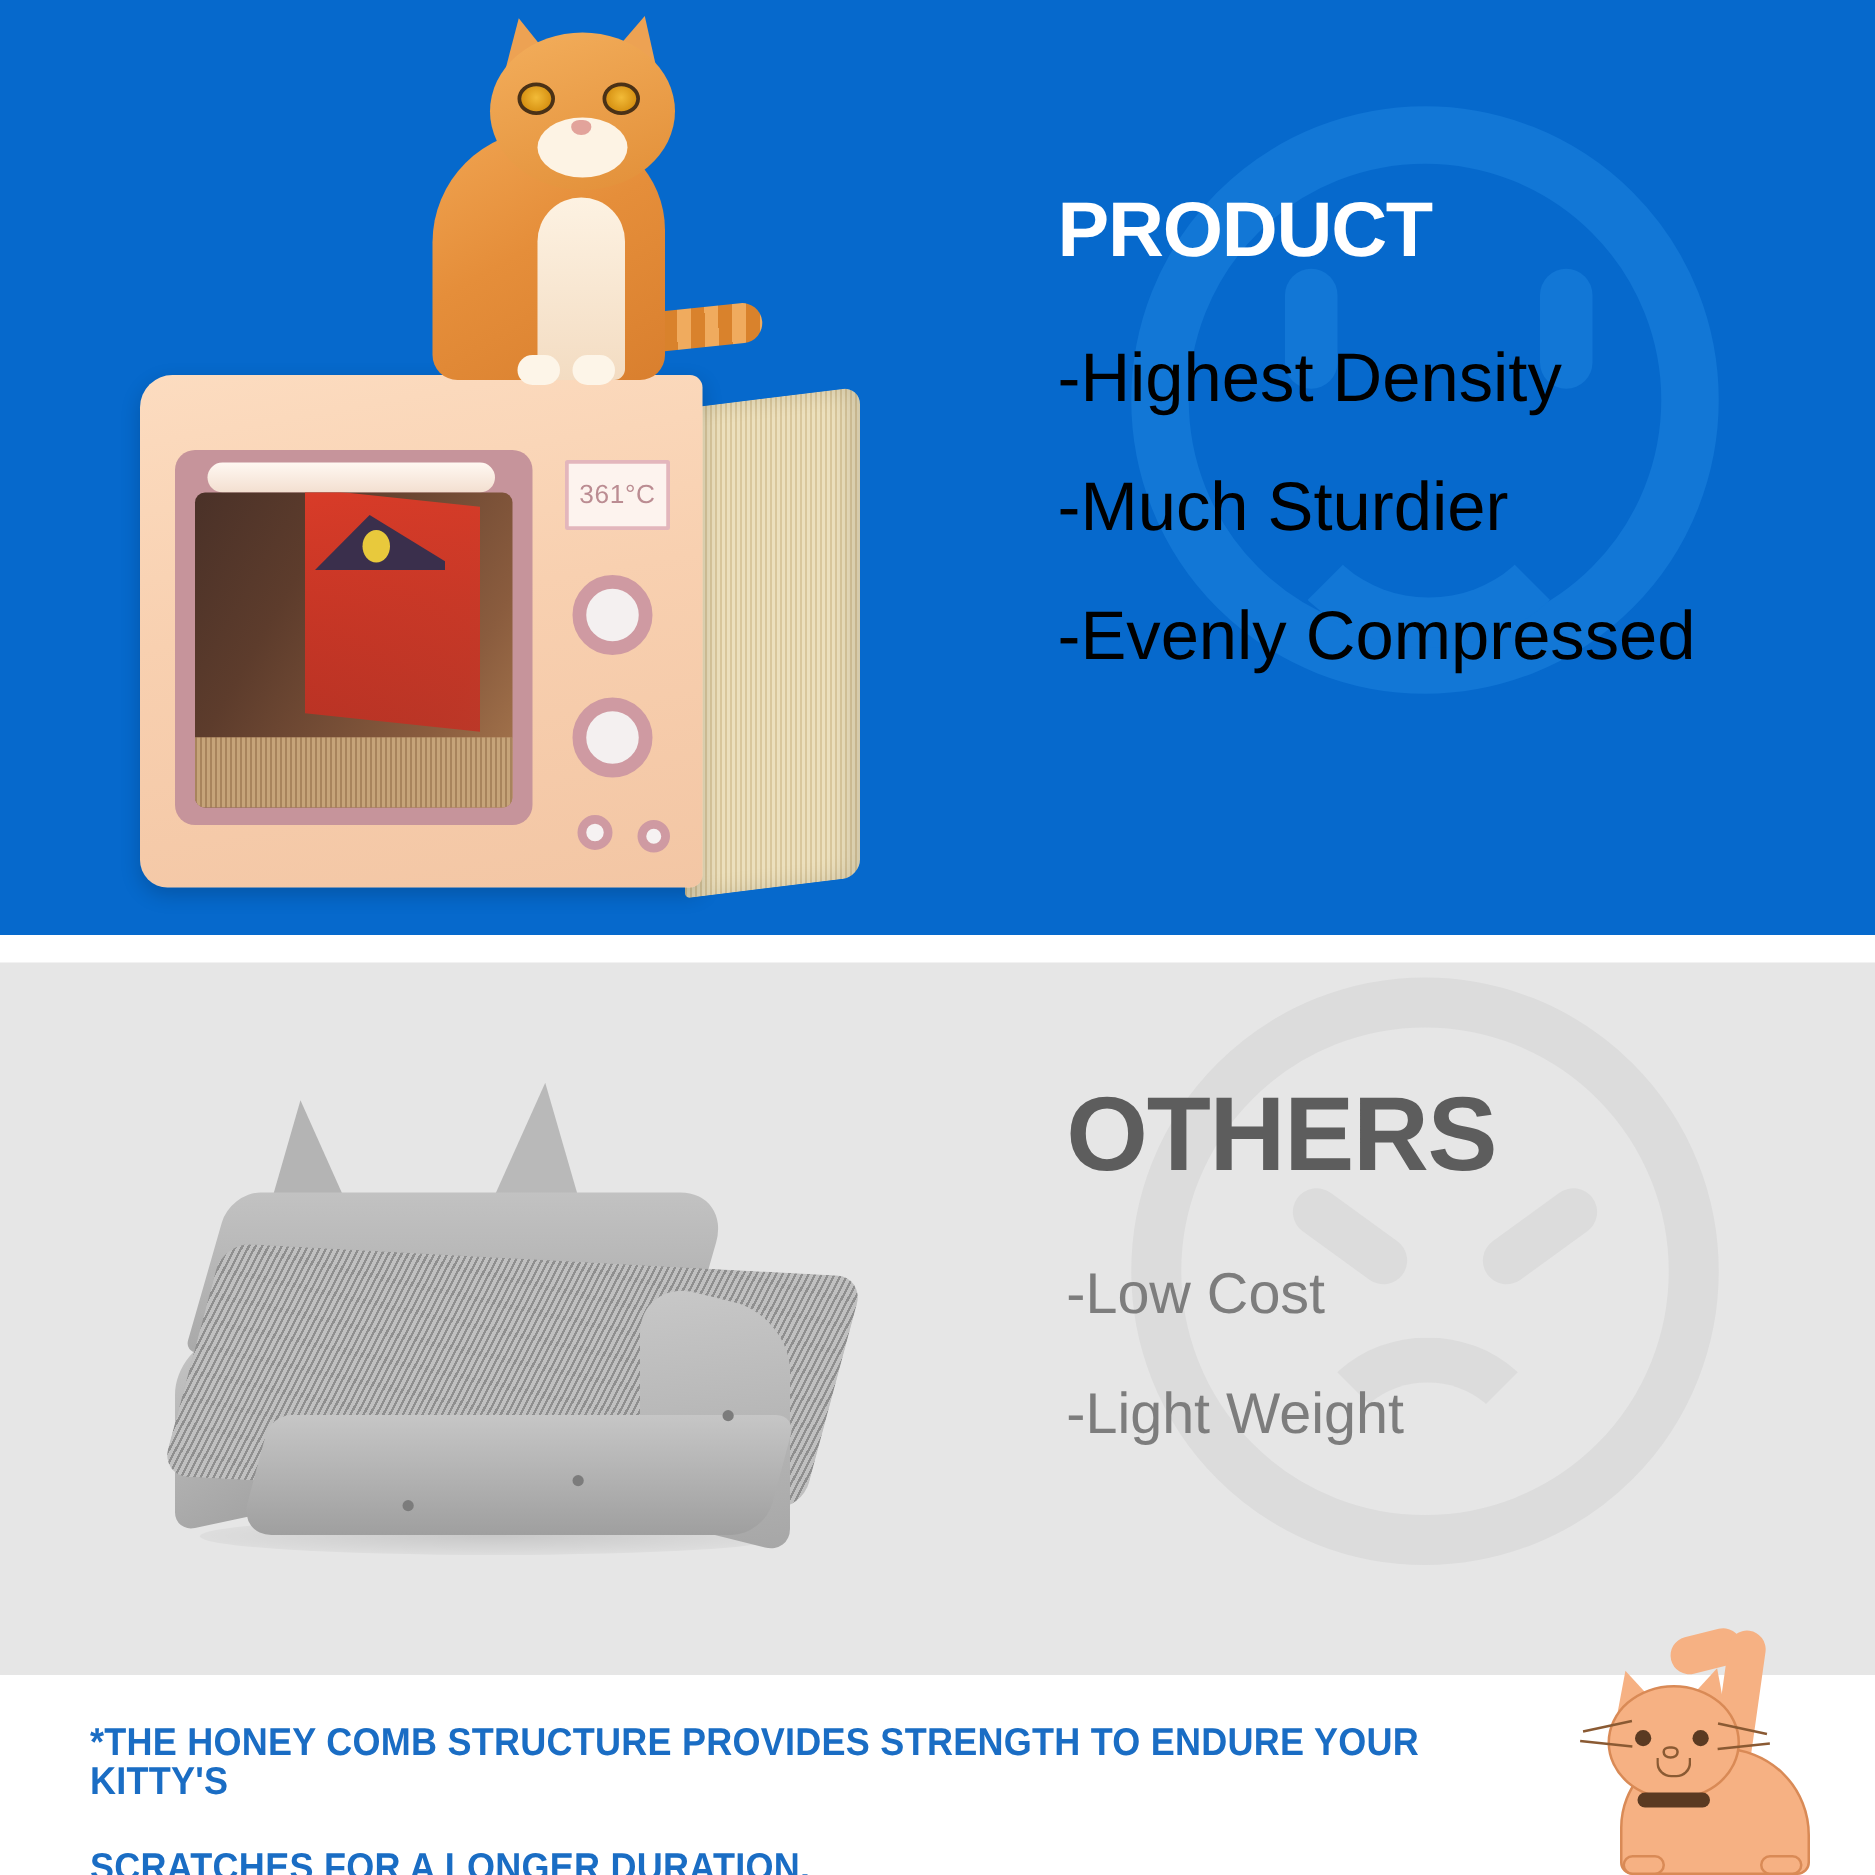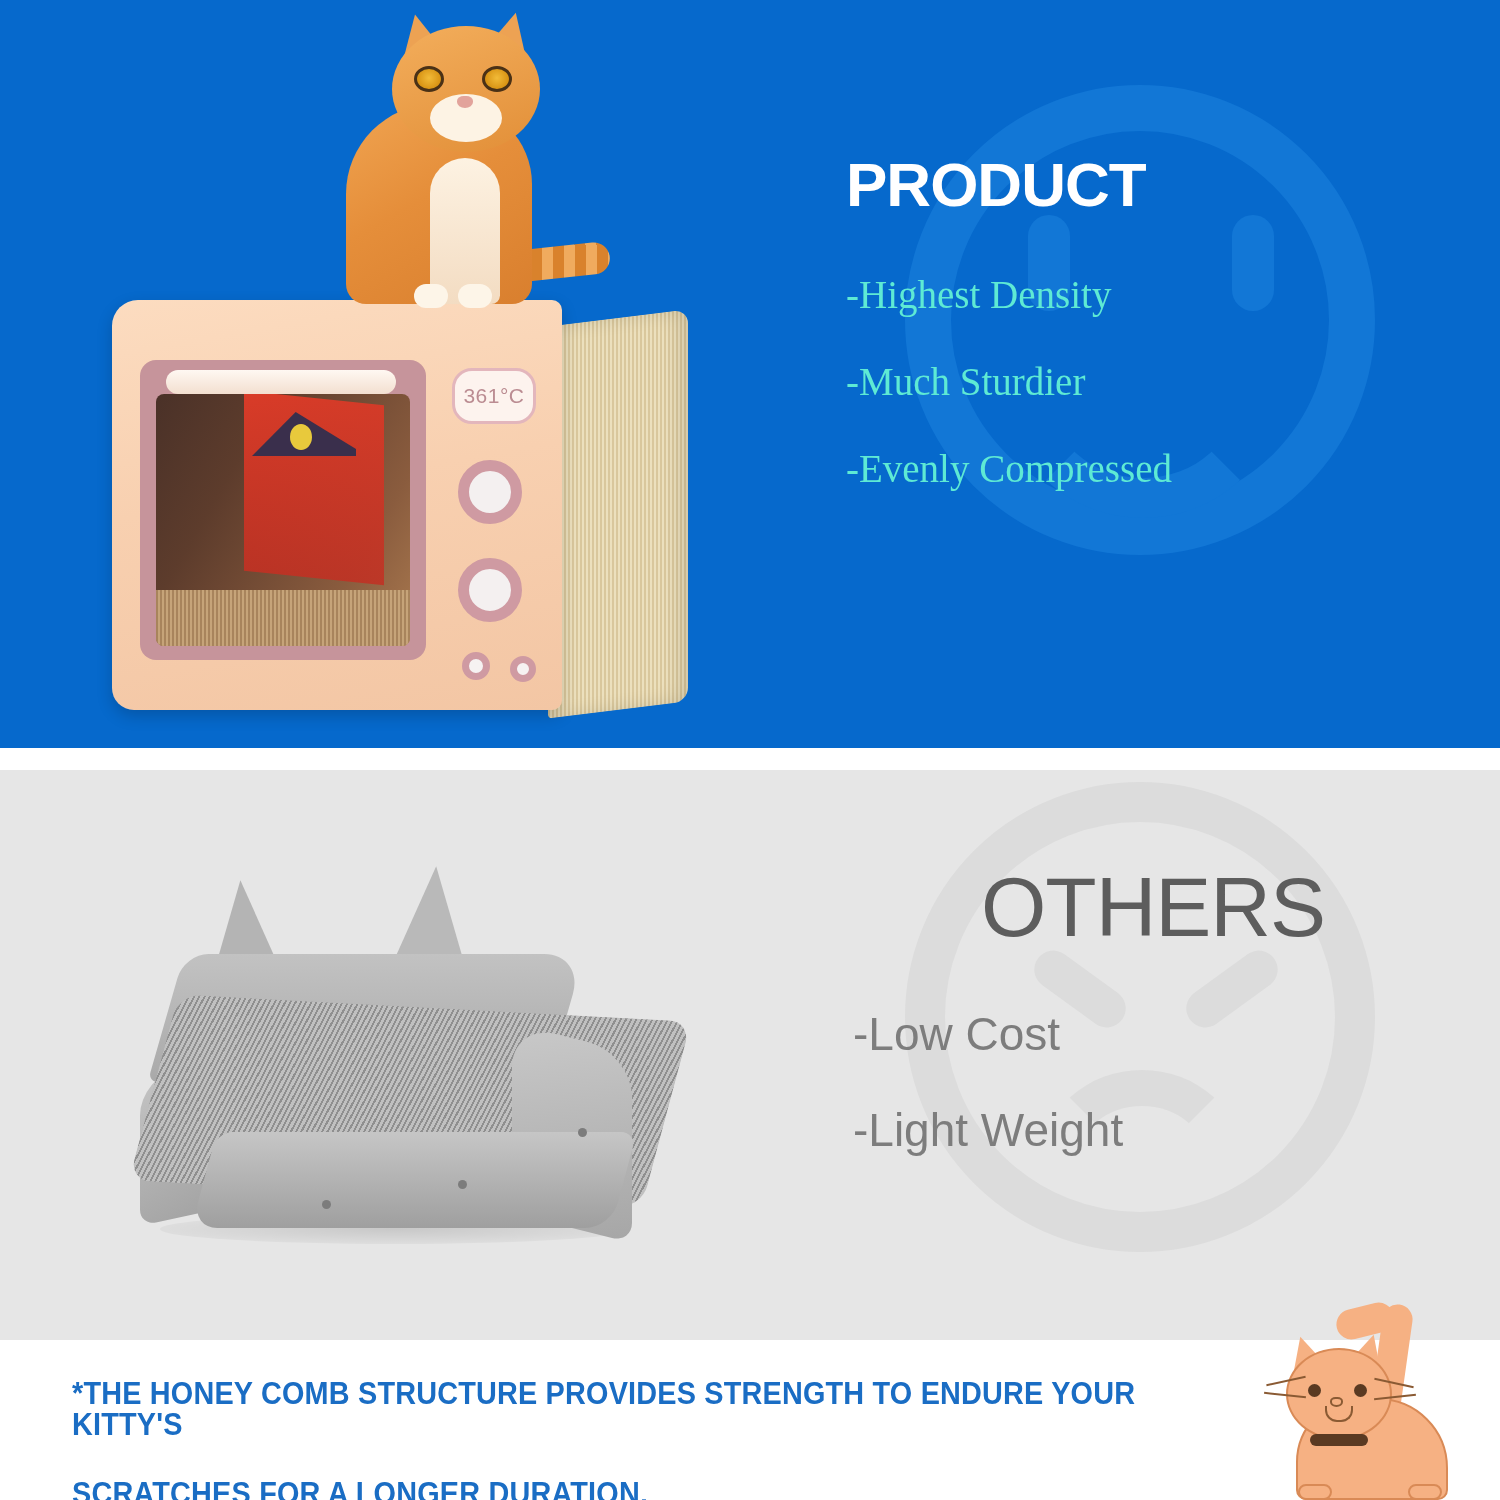--- a/index.html
+++ b/index.html
@@ -82,26 +82,25 @@
     font-size: 62px;
     font-weight: bold;
     color: #ffffff;
     line-height: 1.12;
     letter-spacing: -1px;
   }
   .prod-bullets {
     margin-top: 56px;
   }
   .prod-bullet {
-    font-size: 39px;
-    color: #5eead4;
+    font-size: 55px;
+    color: #000000;
     line-height: 1.0;
     margin-bottom: 48px;
     white-space: nowrap;
-    font-family: Liberation Serif, serif;
   }
 
   
   #microwave-photo {
     position: absolute;
     left: 112px;
     top: 282px;
     width: 580px;
     height: 440px;
   }
@@ -174,21 +173,21 @@
     width: 230px; height: 24px;
     background: linear-gradient(180deg, #fff8f2, #f3dfd0);
     border-radius: 12px;
   }
   .mw-display {
     position: absolute;
     left: 340px; top: 68px;
     width: 78px; height: 50px;
     background: #fdf3ee;
     border: 3px solid #e3b6bc;
-    border-radius: 20px;
+    border-radius: 2px;
     display: flex;
     align-items: center;
     justify-content: center;
   }
   .mw-display-text {
     font-size: 21px;
     color: #bb8c92;
     letter-spacing: 0.5px;
   }
   .mw-knob {
@@ -344,25 +343,24 @@
   }
 
   #others-text {
     position: absolute;
     left: 853px;
     top: 95px;
     width: 600px;
   }
   .head-others {
     font-size: 84px;
-    font-weight: normal;
+    font-weight: bold;
     color: #5d5d5d;
     line-height: 1.0;
     letter-spacing: -1px;
-    text-align: center;
   }
   .others-bullets {
     margin-top: 62px;
   }
   .others-bullet {
     font-size: 46px;
     color: #7d7d7d;
     line-height: 1.0;
     margin-bottom: 50px;
     white-space: nowrap;

